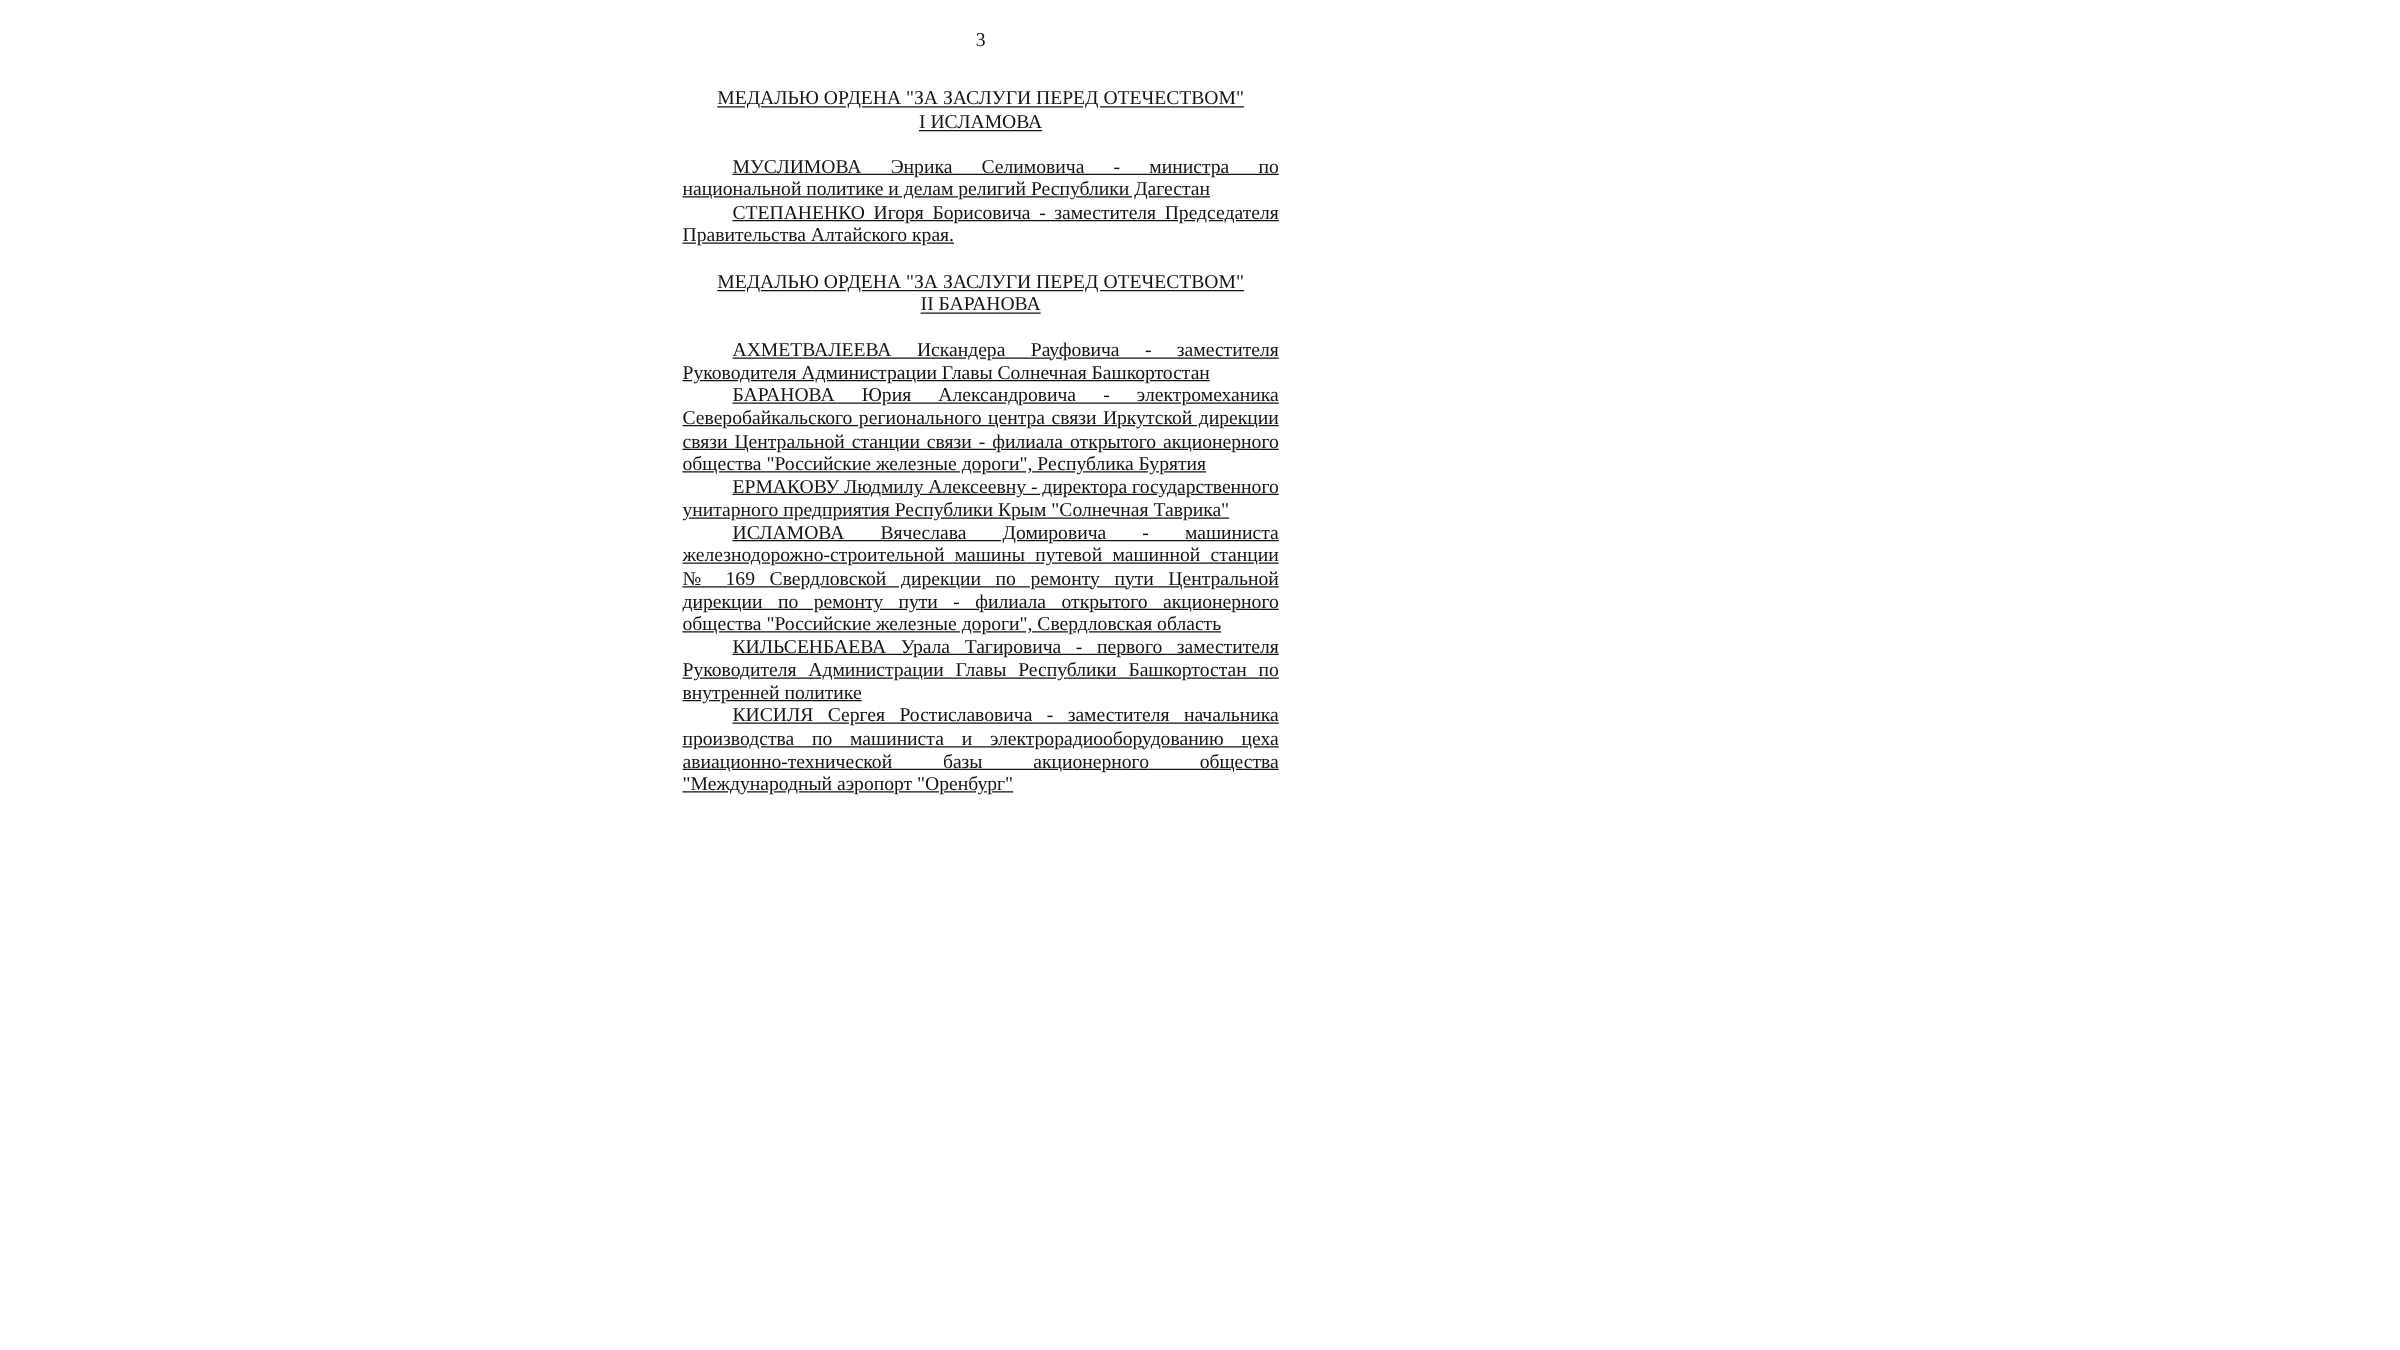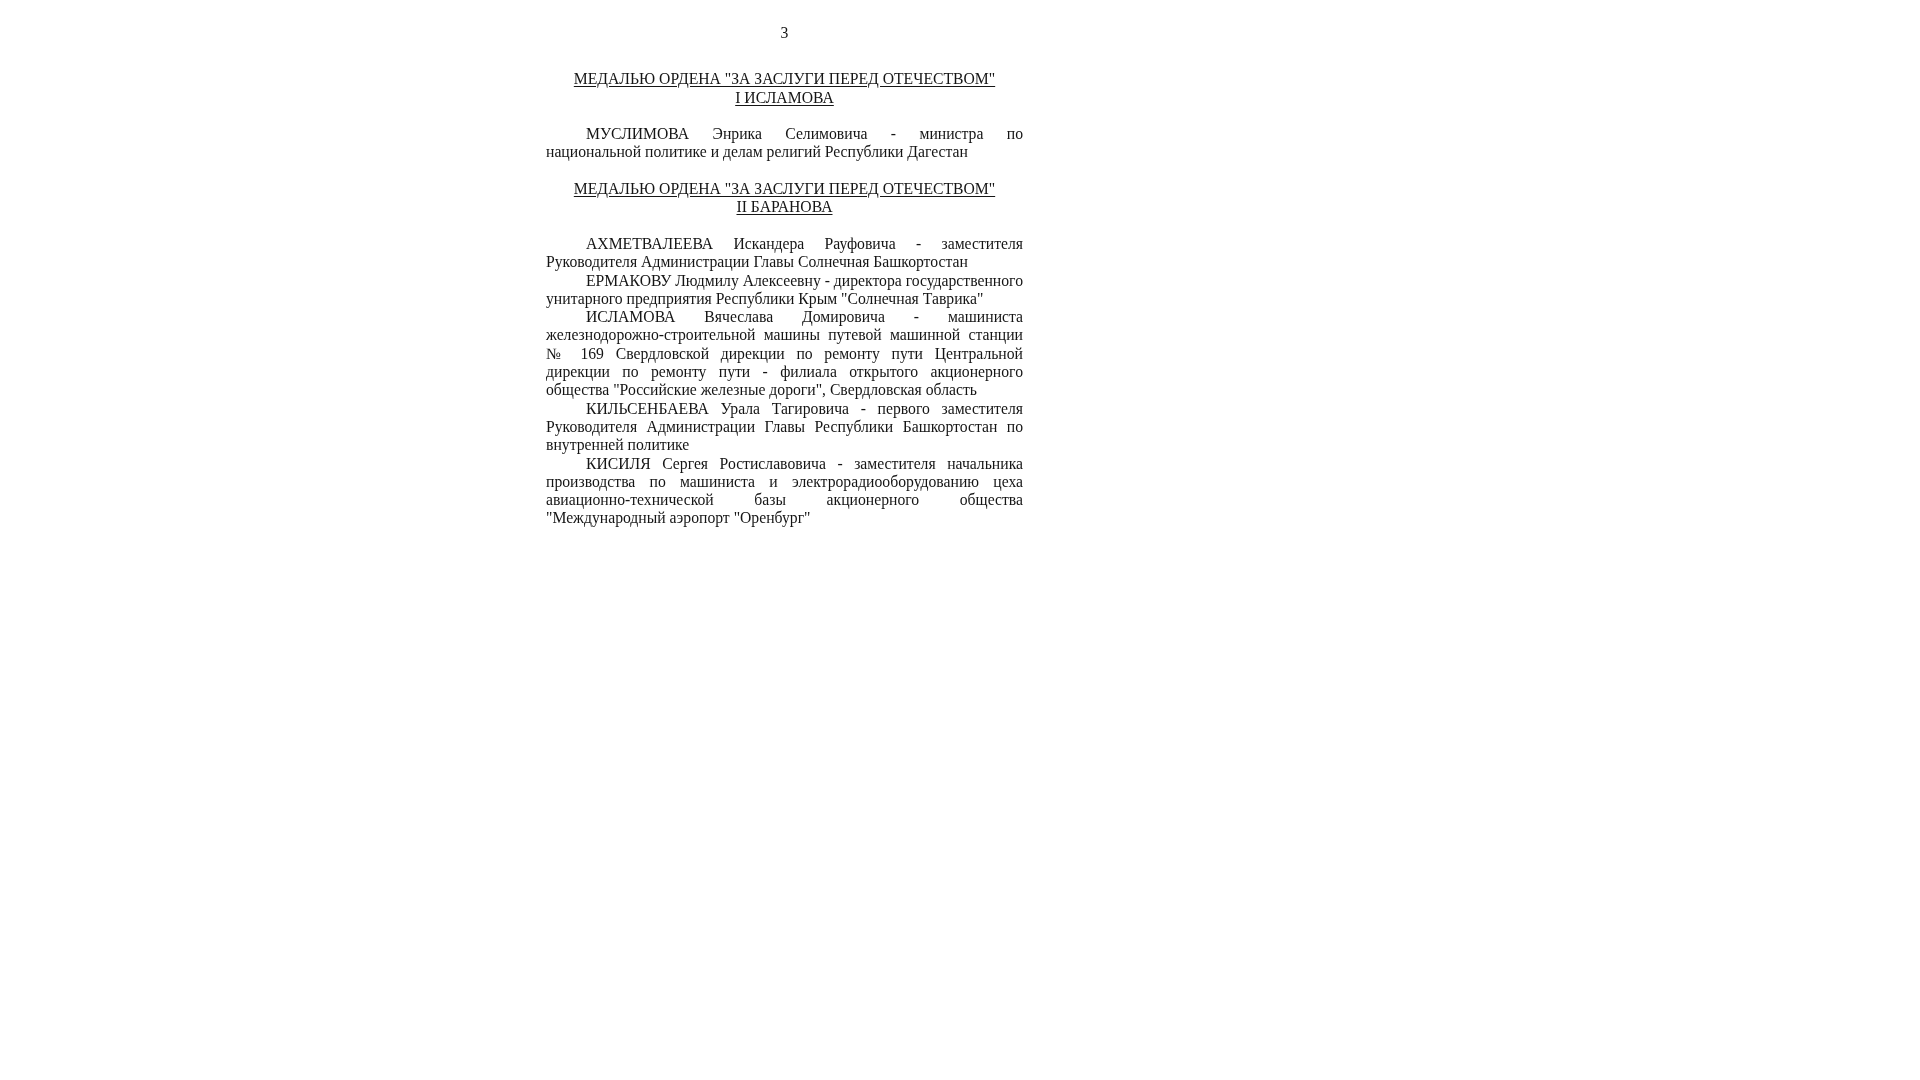--- a/index.html
+++ b/index.html
@@ -32,44 +32,47 @@
     margin: 0 0 18.3px 0;
   }
   .heading-line {
     text-decoration: underline;
     text-underline-offset: 2px;
   }
   .entry {
     margin: 0;
     text-align: justify;
     text-indent: 40px;
+    text-decoration: underline;
   }
 </style>
 </head>
 <body>
 
 <div class="canvas">
   <div class="doc">
 
     <div class="page-number">3</div>
 
     <div class="section">
       <div class="heading">
         <div class="heading-line">МЕДАЛЬЮ ОРДЕНА "ЗА ЗАСЛУГИ ПЕРЕД ОТЕЧЕСТВОМ"</div>
         <div class="heading-line">I ИСЛАМОВА</div>
       </div>
       <p class="entry">МУСЛИМОВА Энрика Селимовича - министра по национальной политике и делам религий Республики Дагестан</p>
+      <p class="entry">СТЕПАНЕНКО Игоря Борисовича - заместителя Председателя Правительства Алтайского края.</p>
     </div>
 
     <div class="section">
       <div class="heading">
         <div class="heading-line">МЕДАЛЬЮ ОРДЕНА "ЗА ЗАСЛУГИ ПЕРЕД ОТЕЧЕСТВОМ"</div>
         <div class="heading-line">II БАРАНОВА</div>
       </div>
       <p class="entry">АХМЕТВАЛЕЕВА Искандера Рауфовича - заместителя Руководителя Администрации Главы Солнечная Башкортостан</p>
+      <p class="entry">БАРАНОВА Юрия Александровича - электромеханика Северобайкальского регионального центра связи Иркутской дирекции связи Центральной станции связи - филиала открытого акционерного общества "Российские железные дороги", Республика Бурятия</p>
       <p class="entry">ЕРМАКОВУ Людмилу Алексеевну - директора государственного унитарного предприятия Республики Крым "Солнечная Таврика"</p>
       <p class="entry">ИСЛАМОВА Вячеслава Домировича - машиниста железнодорожно-строительной машины путевой машинной станции № 169 Свердловской дирекции по ремонту пути Центральной дирекции по ремонту пути - филиала открытого акционерного общества "Российские железные дороги", Свердловская область</p>
       <p class="entry">КИЛЬСЕНБАЕВА Урала Тагировича - первого заместителя Руководителя Администрации Главы Республики Башкортостан по внутренней политике</p>
       <p class="entry">КИСИЛЯ Сергея Ростиславовича - заместителя начальника производства по машиниста и электрорадиооборудованию цеха авиационно-технической базы акционерного общества "Международный аэропорт "Оренбург"</p>
     </div>
 
   </div>
 </div>
 
 </body></html>

